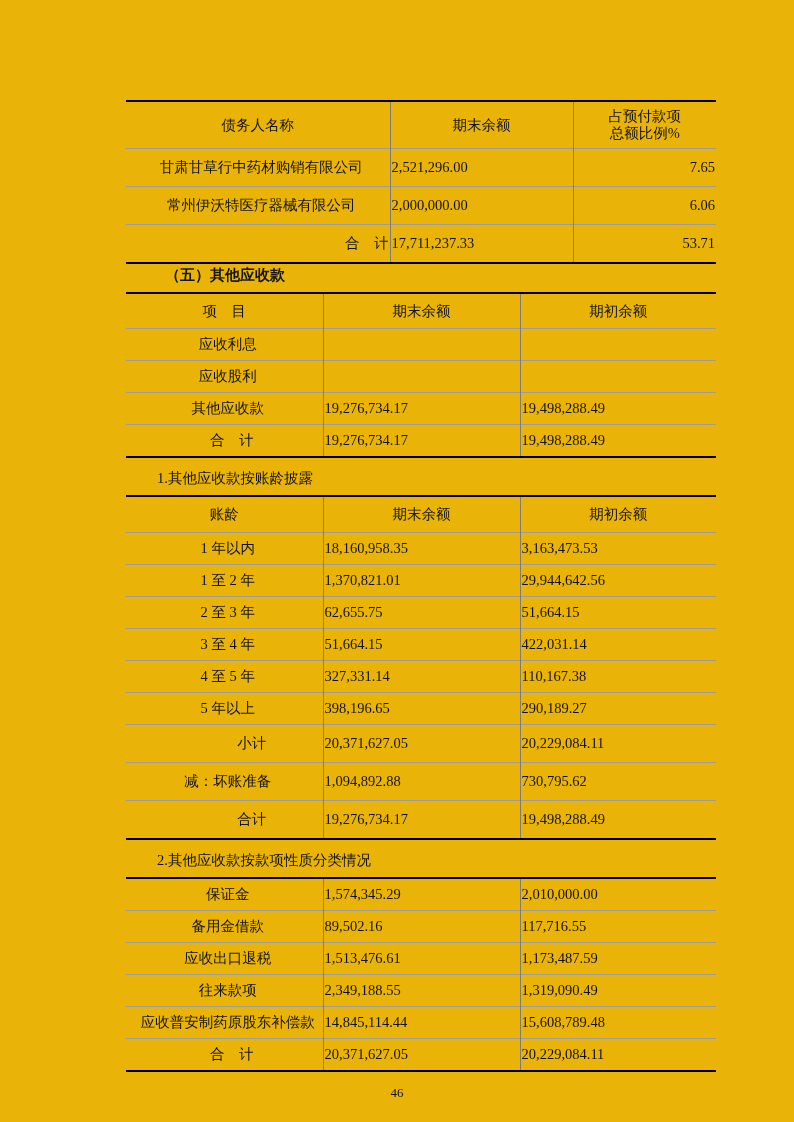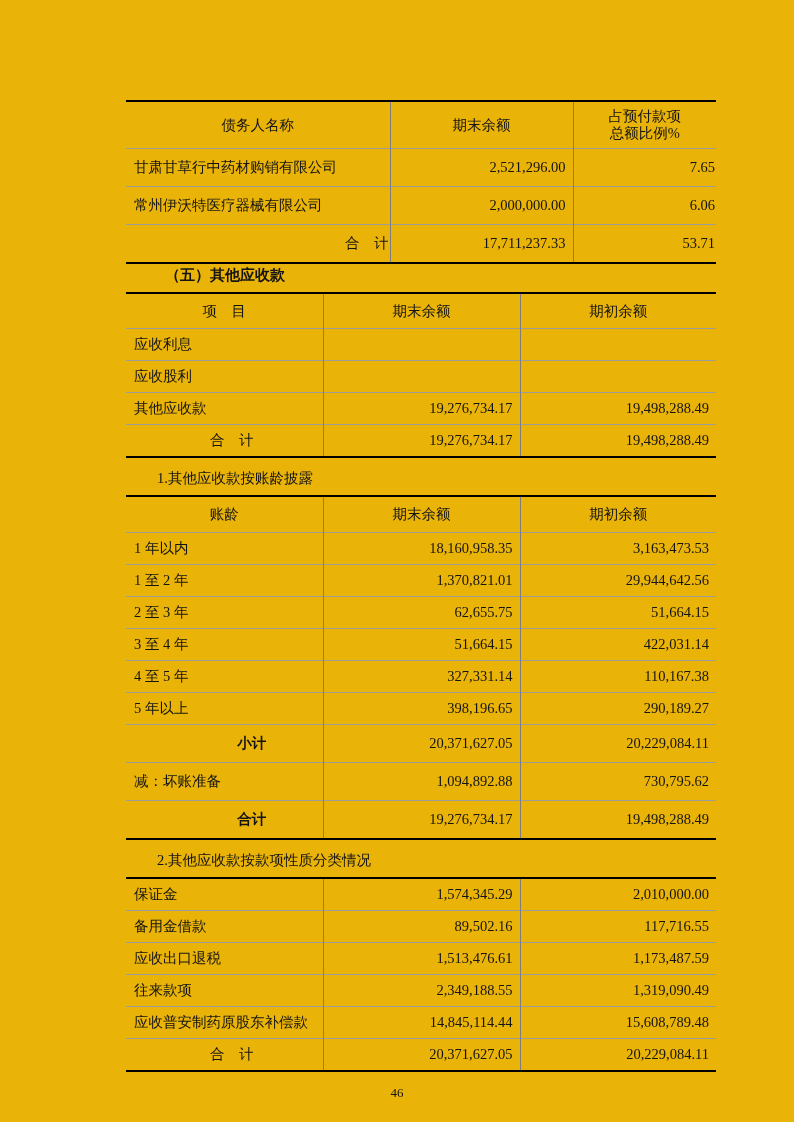--- a/index.html
+++ b/index.html
@@ -25,37 +25,37 @@
     font-size: 14.5px;
   }
   td {
     border-top: 1px solid #9c9c9c;
     vertical-align: middle;
     overflow: hidden;
     white-space: nowrap;
   }
   tr:first-child td { border-top: none; }
   td.vline { border-right: 1px solid #7d7d7d; }
-  td.label   { text-align: left;   padding-left: 8px; }
-  td.num     { text-align: right;  padding-right: 7px; }
+  td.label   { text-align: center;   padding-left: 8px; }
+  td.num     {  padding-right: 7px; }
   td.center  { text-align: right; }
   td.hdr     { text-align: center; }
 
   .t1 td { height: 35px; }
   .t1 tr.header td { height: 44px; }
   .t1 .hdr2line { line-height: 17px; }
   .t1 .hdr2line span { display: block; }
 
   .t2 td { height: 29px; }
   .t2 tr.header td { height: 32px; }
 
   .t3 td { height: 29px; }
   .t3 tr.header td { height: 33px; }
   .t3 tr.tall td { height: 35px; }
-  .t3 td.total-label { text-align: center; padding-left: 56px; font-weight: bold; }
+  .t3 td.total-label { text-align: center; padding-left: 56px; }
 
   .t4 td { height: 29px; }
   .t4 td.total-label { text-align: center; padding-left: 16px; }
   .t2 td.total-label { text-align: center; padding-left: 16px; }
 
   .section-title {
     margin: 1px 0 7px 165px;
     font-size: 15px;
     font-weight: bold;
     line-height: 20px;

